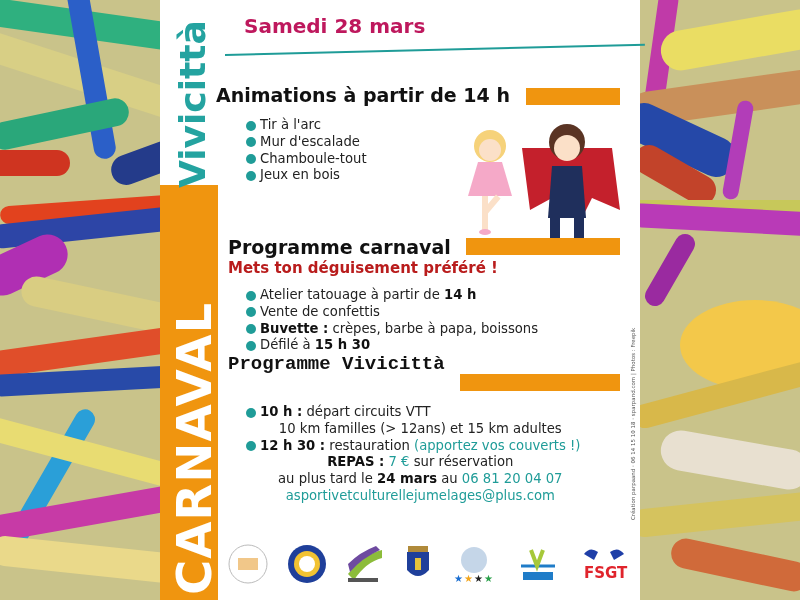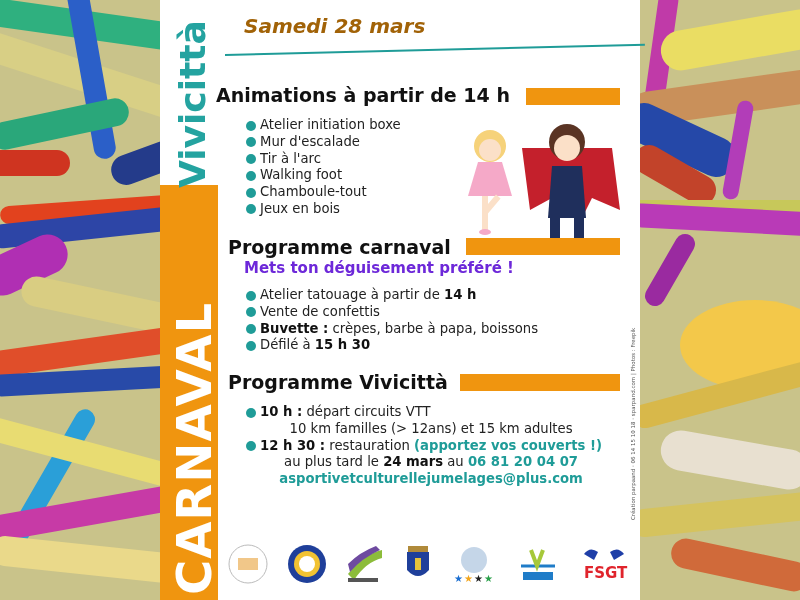--- a/index.html
+++ b/index.html
@@ -5,30 +5,30 @@
   html,body{margin:0;padding:0;}
   body{width:800px;height:600px;position:relative;overflow:hidden;font-family:"DejaVu Sans","Liberation Sans",sans-serif;background:#c9c38a;}
   .bg{position:absolute;top:0;height:600px;overflow:hidden;}
   .bg-left{left:0;width:162px;}
   .bg-right{left:640px;width:160px;}
   .ribbon{position:absolute;border-radius:40px;}
   .poster{position:absolute;left:160px;top:0;width:480px;height:600px;background:#fff;}
   .vband{position:absolute;left:0;top:185px;width:58px;height:415px;background:#f0950f;}
   .vtext-carnaval{position:absolute;left:6px;top:595px;transform-origin:0 0;transform:rotate(-90deg);font-family:"DejaVu Sans",sans-serif;font-weight:bold;font-size:48px;letter-spacing:1px;color:#fff;white-space:nowrap;}
   .vtext-viv{position:absolute;left:12px;top:188px;transform-origin:0 0;transform:rotate(-90deg);font-family:"DejaVu Sans",sans-serif;font-weight:bold;font-size:36px;color:#24a3a0;white-space:nowrap;}
-  .date{position:absolute;left:84px;top:14px;font-weight:bold;font-size:20px;color:#a16207;font-style:italic;}
+  .date{position:absolute;left:84px;top:14px;font-weight:bold;font-size:20px;color:#be185d;}
   .teal-line{position:absolute;left:65px;top:54px;width:420px;height:2px;background:#1f9c98;transform-origin:0 0;transform:rotate(-1.4deg);}
   .h2{position:absolute;font-weight:bold;font-size:19px;color:#111;white-space:nowrap;}
   .obar{position:absolute;height:17px;background:#f0950f;}
-  .sub{position:absolute;left:84px;top:259px;font-weight:bold;font-size:15px;color:#6d28d9;}
+  .sub{position:absolute;left:68px;top:259px;font-weight:bold;font-size:15px;color:#b91c1c;}
   ul.list{position:absolute;margin:0;padding:0;list-style:none;font-size:13.2px;color:#222;line-height:16.8px;}
   ul.list li{position:relative;padding-left:14px;white-space:nowrap;}
   ul.list li .dot{position:absolute;left:0;top:3.5px;width:10px;height:10px;border-radius:50%;background:#1f9c98;}
   .b{font-weight:bold;color:#111;}
-  .tealb{font-weight:bold;color:#1f9c98;}
+  .tealb{font-weight:normal;color:#1f9c98;}
   .indent{padding-left:14px;white-space:nowrap;text-align:center;}
   .kids{position:absolute;left:292px;top:118px;width:172px;height:132px;}
   .credit{position:absolute;left:470px;top:520px;transform-origin:0 0;transform:rotate(-90deg);font-size:5.5px;color:#555;white-space:nowrap;}
   .logos{position:absolute;left:68px;top:540px;width:400px;height:48px;display:flex;align-items:center;justify-content:space-between;}
   .logo{height:42px;display:flex;align-items:center;justify-content:center;font-size:7px;text-align:center;}
 </style>
 </head>
 <body>
 
 <div class="bg bg-left">
@@ -72,24 +72,22 @@
   <div class="vband"></div>
   <div class="vtext-carnaval">CARNAVAL</div>
   <div class="vtext-viv">Vivicittà</div>
 
   <div class="date">Samedi 28 mars</div>
   <div class="teal-line"></div>
 
   <div class="h2" style="left:56px;top:84px;text-align:center;">Animations à partir de 14 h</div>
   <div class="obar" style="left:366px;top:88px;width:94px;"></div>
   <ul class="list" style="left:86px;top:117px;">
-    <li><span class="dot"></span><span>Atelier initiation boxe</span></li>
+    <li><span class="dot"></span><span>Tir à l'arc</span></li>
     <li><span class="dot"></span><span>Mur d'escalade</span></li>
-    <li><span class="dot"></span><span>Tir à l'arc</span></li>
-    <li><span class="dot"></span><span>Walking foot</span></li>
     <li><span class="dot"></span><span>Chamboule-tout</span></li>
     <li><span class="dot"></span><span>Jeux en bois</span></li>
   </ul>
 
   <div class="kids">
     <svg width="172" height="132" viewBox="0 0 172 132">
 
       <circle cx="38" cy="28" r="16" fill="#f6d27a"></circle>
       <circle cx="38" cy="32" r="11" fill="#fbe0c8"></circle>
       <path d="M26 44 L50 44 L60 78 L16 78 Z" fill="#f5a9c8"></path>
@@ -111,26 +109,27 @@
   <div class="h2" style="left:68px;top:236px;">Programme carnaval</div>
   <div class="obar" style="left:306px;top:238px;width:154px;"></div>
   <div class="sub">Mets ton déguisement préféré !</div>
   <ul class="list" style="left:86px;top:287px;">
     <li><span class="dot"></span><span>Atelier tatouage à partir de </span><span class="b">14 h</span></li>
     <li><span class="dot"></span><span>Vente de confettis</span></li>
     <li><span class="dot"></span><span class="b">Buvette :</span><span> crèpes, barbe à papa, boissons</span></li>
     <li><span class="dot"></span><span>Défilé à </span><span class="b">15 h 30</span></li>
   </ul>
 
-  <div class="h2" style="left:68px;top:371px;">Programme Vivicittà</div>
+  <div class="h2" style="left:68px;top:353px;font-family:Liberation Mono, monospace;">Programme Vivicittà</div>
   <div class="obar" style="left:300px;top:374px;width:160px;"></div>
   <ul class="list" style="left:86px;top:404px;">
     <li><span class="dot"></span><span class="b">10 h :</span><span> départ circuits VTT</span></li>
     <li class="indent"><span>10 km familles (&gt; 12ans) et 15 km adultes</span></li>
     <li><span class="dot"></span><span class="b">12 h 30 :</span><span> restauration </span><span class="tealb">(apportez vos couverts !)</span></li>
+    <li class="indent"><span class="b">REPAS :</span> <span class="tealb">7 €</span><span> sur réservation</span></li>
     <li class="indent"><span>au plus tard le </span><span class="b">24 mars</span><span> au </span><span class="tealb">06 81 20 04 07</span></li>
     <li class="indent"><span class="tealb">asportivetculturellejumelages@plus.com</span></li>
   </ul>
 
   <div class="credit">Création parpaand · 06 14 15 10 18 · sparpand.com | Photos : Freepik</div>
 
   <div class="logos">
     <div class="logo">
       <svg width="40" height="40">
           <circle cx="20" cy="20" r="19" fill="#fff" stroke="#bbb"></circle>

